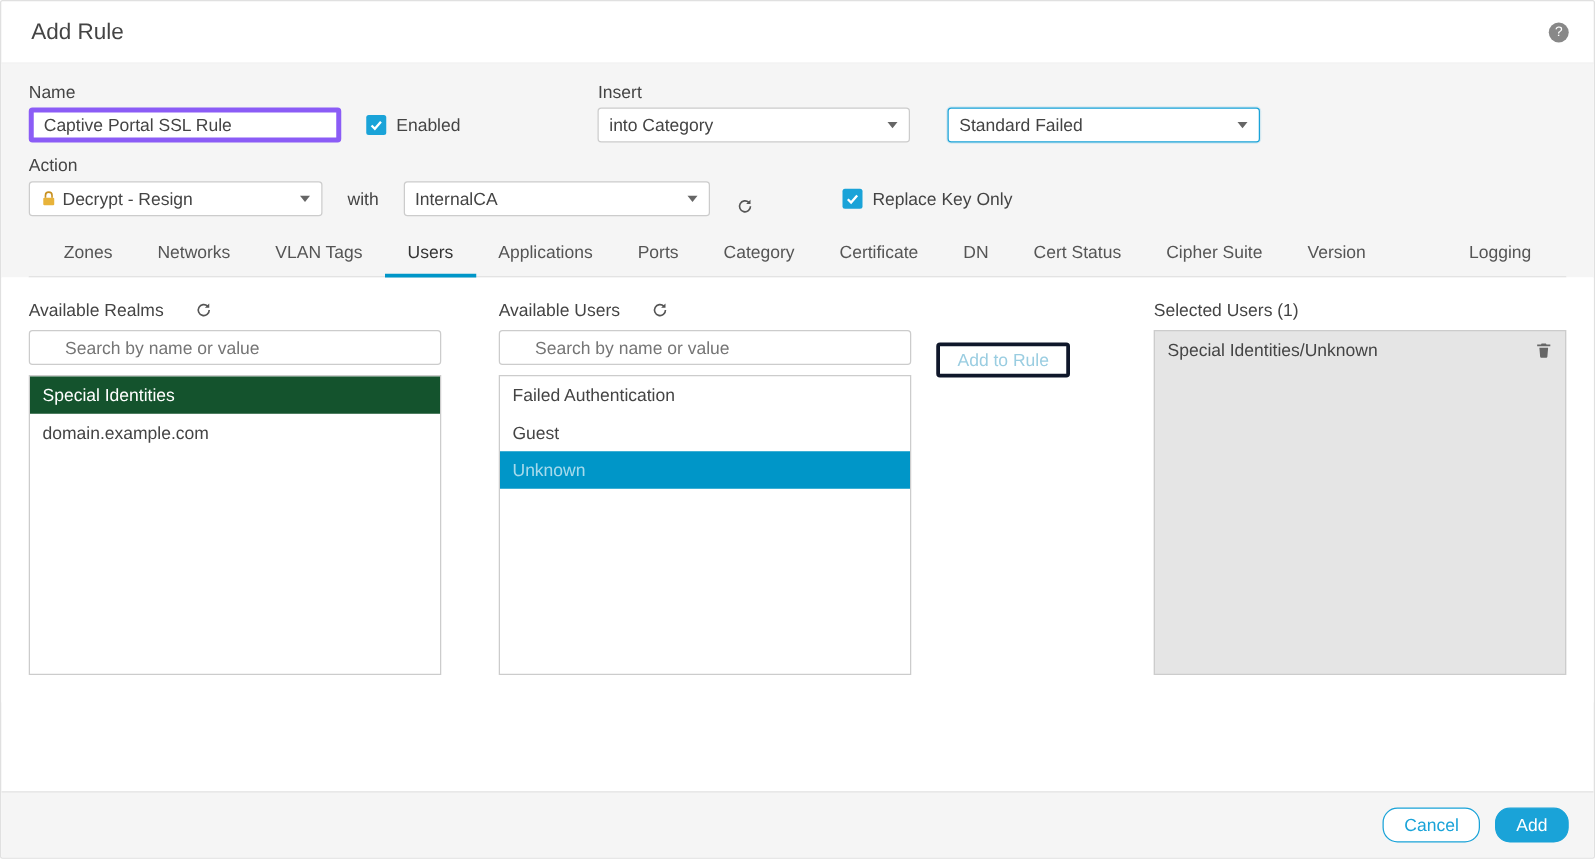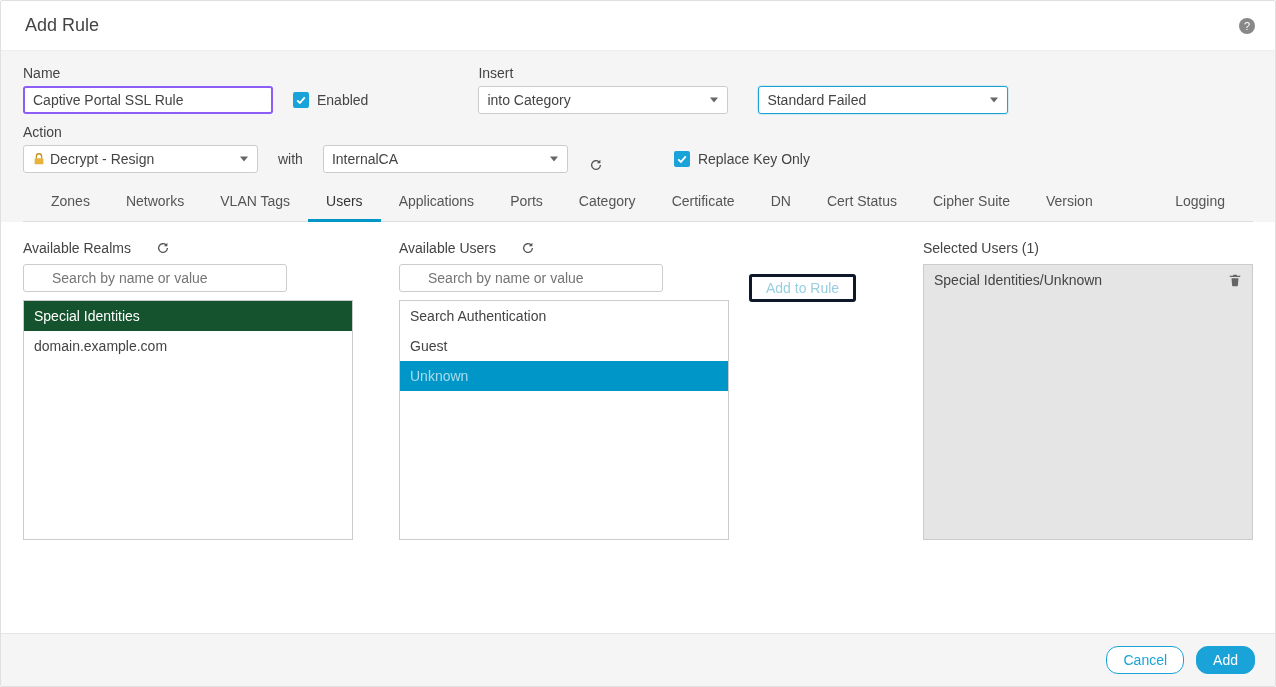--- a/index.html
+++ b/index.html
@@ -4,41 +4,41 @@
 <style>
 * { box-sizing: border-box; margin: 0; padding: 0; font-family: -apple-system, BlinkMacSystemFont, "Segoe UI", Arial, sans-serif; }
 body { background: #fff; width: 1276px; height: 687px; overflow: hidden; border: 1px solid #e0e0e0; border-radius: 2px; position: relative; }
 .dialog-header { display: flex; align-items: center; justify-content: space-between; padding: 14px 20px 14px 24px; border-bottom: 1px solid #eee; }
 .dialog-title { font-size: 18px; color: #444; font-weight: 400; }
 .help-icon { width: 16px; height: 16px; border-radius: 50%; background: #888; color: #fff; font-size: 11px; display: inline-flex; align-items: center; justify-content: center; cursor: pointer; }
 .dialog-body { background: #f5f5f5; padding: 14px 22px 0 22px; }
 .form-row { display: flex; align-items: flex-end; gap: 20px; margin-bottom: 10px; }
 .form-group { display: flex; flex-direction: column; gap: 5px; }
 .form-label { font-size: 14px; color: #444; }
-.text-input { height: 28px; border: 2px solid #8b5cf6; border-radius: 3px; background: #fff; padding: 0 8px; font-size: 14px; color: #444; }
+.text-input { height: 28px; border: 4px solid #8b5cf6; border-radius: 3px; background: #fff; padding: 0 8px; font-size: 14px; color: #444; }
 .select { position: relative; display: inline-flex; align-items: center; height: 28px; border: 1px solid #ccc; border-radius: 3px; background: #fff; padding: 0 24px 0 8px; font-size: 14px; color: #444; cursor: pointer; }
 .select.highlight { border: 1px solid #1aa3d8; box-shadow: 0 0 0 1px rgba(26,163,216,0.15); }
 .select::after { content: ""; position: absolute; right: 9px; top: 50%; width: 0; height: 0; border-left: 4px solid transparent; border-right: 4px solid transparent; border-top: 5px solid #666; transform: translateY(-50%); }
 .checkbox-wrap { display: inline-flex; align-items: center; gap: 8px; height: 28px; cursor: pointer; }
 .chk { width: 16px; height: 16px; background: #1aa3d8; border-radius: 2px; display: inline-flex; align-items: center; justify-content: center; }
 .chk svg { width: 12px; height: 12px; }
 .chk-label { font-size: 14px; color: #444; }
 .inline-label { font-size: 14px; color: #444; height: 28px; display: inline-flex; align-items: center; }
 .refresh-icon { width: 16px; height: 16px; display: inline-flex; align-items: center; justify-content: center; cursor: pointer; }
 .refresh-icon svg, .trash-icon svg, .search-icon svg { width: 14px; height: 14px; }
 .lock-icon { width:14px; height:14px; display:inline-flex; align-items:center; justify-content:center; margin-right:4px; }
 .tabs-row { display: flex; align-items: center; border-bottom: 1px solid #ddd; background:#f5f5f5; padding: 0 10px; margin-top: 10px; }
 .tab { padding: 10px 18px 12px; font-size: 14px; color: #555; cursor: pointer; position: relative; }
 .tab.active { color: #333; }
 .tab.active::after { content:""; position:absolute; left:0; right:0; bottom:-1px; height:3px; background:#0096c8; }
 .tab-spacer { flex: 1; }
 .tab-content { background: #fff; padding: 18px 22px; display: flex; gap: 46px; min-height: 340px; }
 .col { display: flex; flex-direction: column; gap: 8px; }
 .col-title { font-size: 14px; color: #444; display: inline-flex; align-items: center; gap: 24px; }
-.search-input-wrap { position: relative; width: 264px; }
+.search-input-wrap { position: relative; width: 330px; }
 .search-input-wrap input { width: 100%; height: 28px; border: 1px solid #ccc; border-radius: 3px; padding: 0 8px 0 28px; font-size: 14px; color: #444; }
 .search-icon-abs { position: absolute; left: 8px; top: 50%; transform: translateY(-50%); color: #888; display:inline-flex; }
 .listbox { width: 330px; height: 240px; border: 1px solid #ccc; background: #fff; overflow: auto; }
 .list-item { padding: 7px 10px; font-size: 14px; color: #444; cursor: pointer; }
 .list-item.selected { background: #14532d; color: #fff; }
 .list-item.selected-dim { background: #0096c8; color: rgba(255,255,255,0.65); }
 .add-to-rule-btn { height: 28px; border: 3px solid #0f172a; background: #fff; color: #9acde1; font-size: 14px; padding: 0 14px; border-radius: 3px; cursor: not-allowed; align-self: flex-start; margin-top: 34px; }
 .selected-box { width: 330px; height: 276px; border: 1px solid #ccc; background:#e5e5e5; }
 .selected-entry { display: flex; align-items: center; justify-content: space-between; padding: 7px 10px; font-size: 14px; color:#444; }
 .trash-icon { color:#666; cursor:pointer; display:inline-flex; }
@@ -178,21 +178,21 @@
       <div class="search-input-wrap">
         <span class="search-icon-abs">
             <svg viewBox="0 0 16 16">
               <circle cx="7" cy="7" r="4.5" fill="none" stroke="#888" stroke-width="1.3"></circle>
               <line x1="10.5" y1="10.5" x2="14" y2="14" stroke="#888" stroke-width="1.3"></line>
             </svg>
           </span>
         <input placeholder="Search by name or value" style="">
       </div>
       <div class="listbox" id="users-list">
-          <div class="list-item">Search Authentication</div>
+          <div class="list-item">Failed Authentication</div>
           <div class="list-item">Guest</div>
           <div class="list-item selected-dim">Unknown</div>
         </div>
     </div>
     <button class="add-to-rule-btn">Add to Rule</button>
   </div>
 
   <div class="col" style="margin-left:auto">
     <div class="col-title">
       <span>Selected Users (1)</span>

